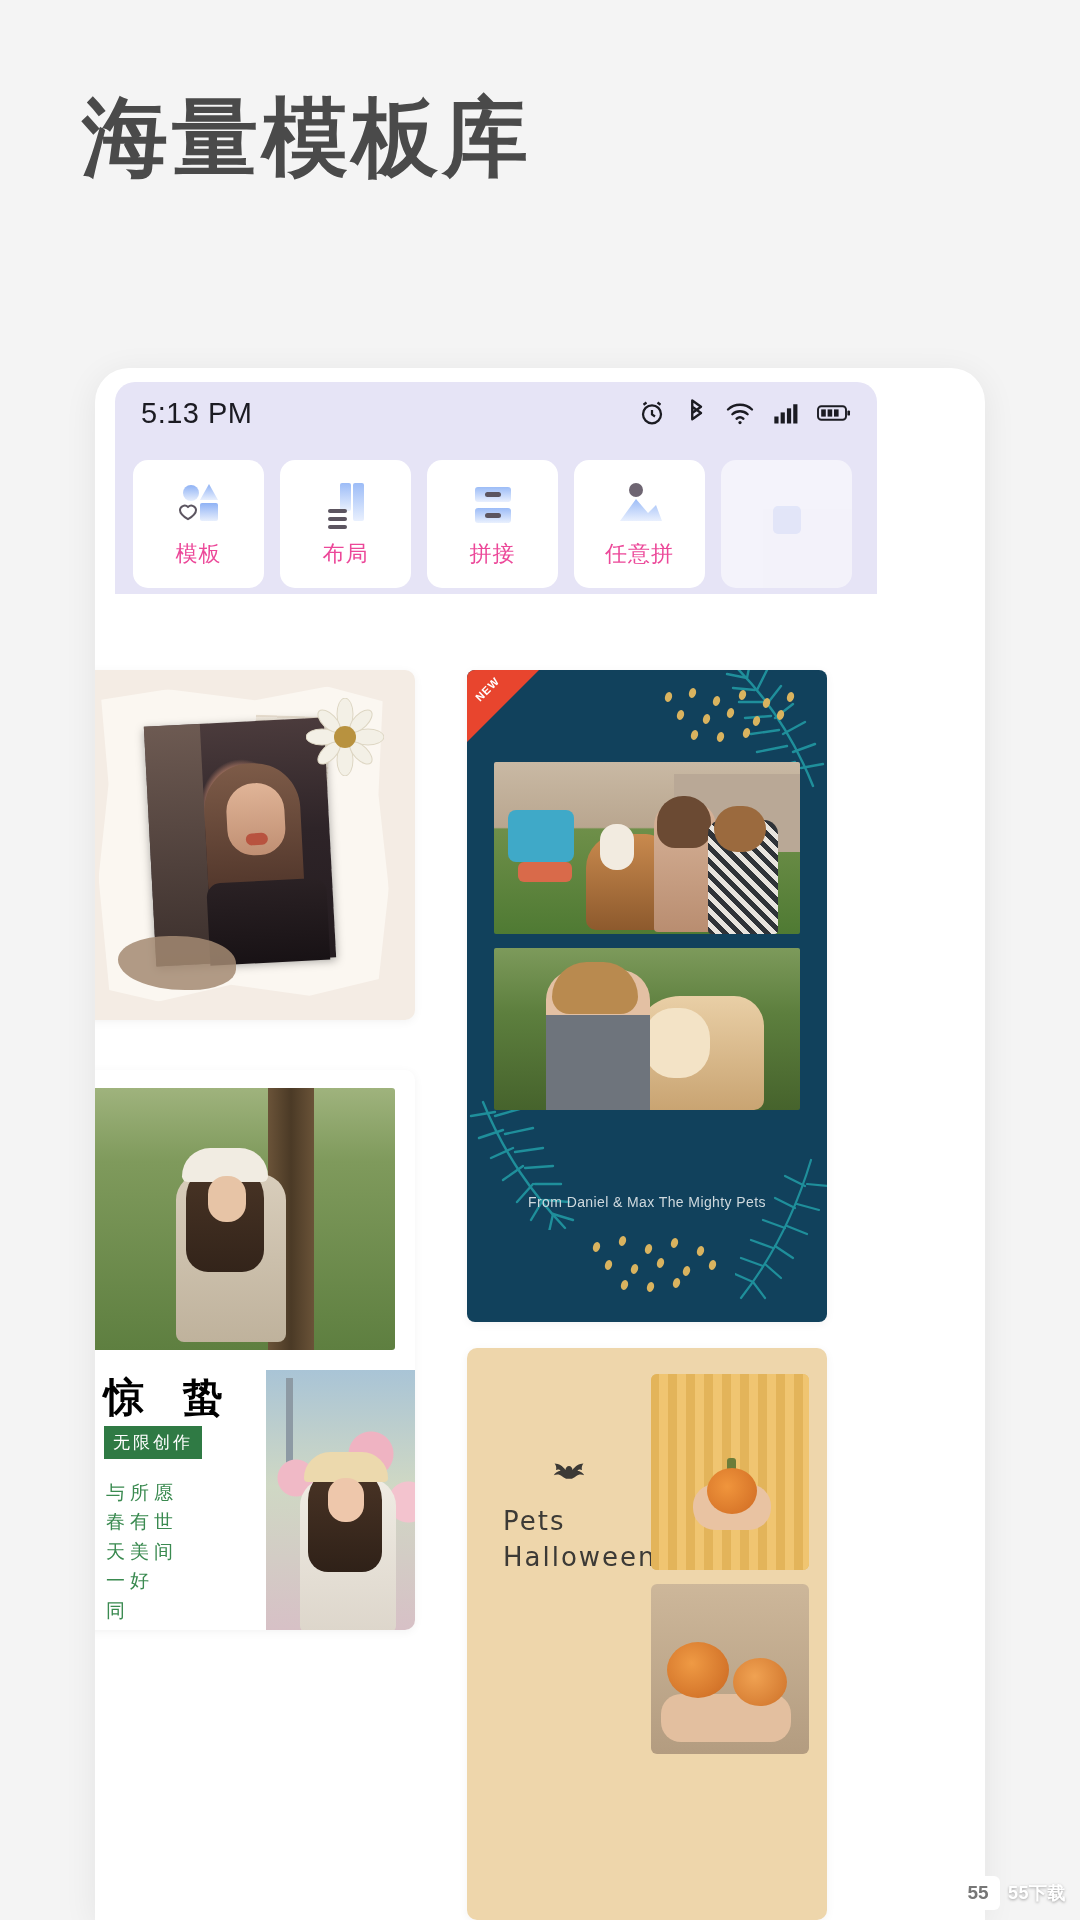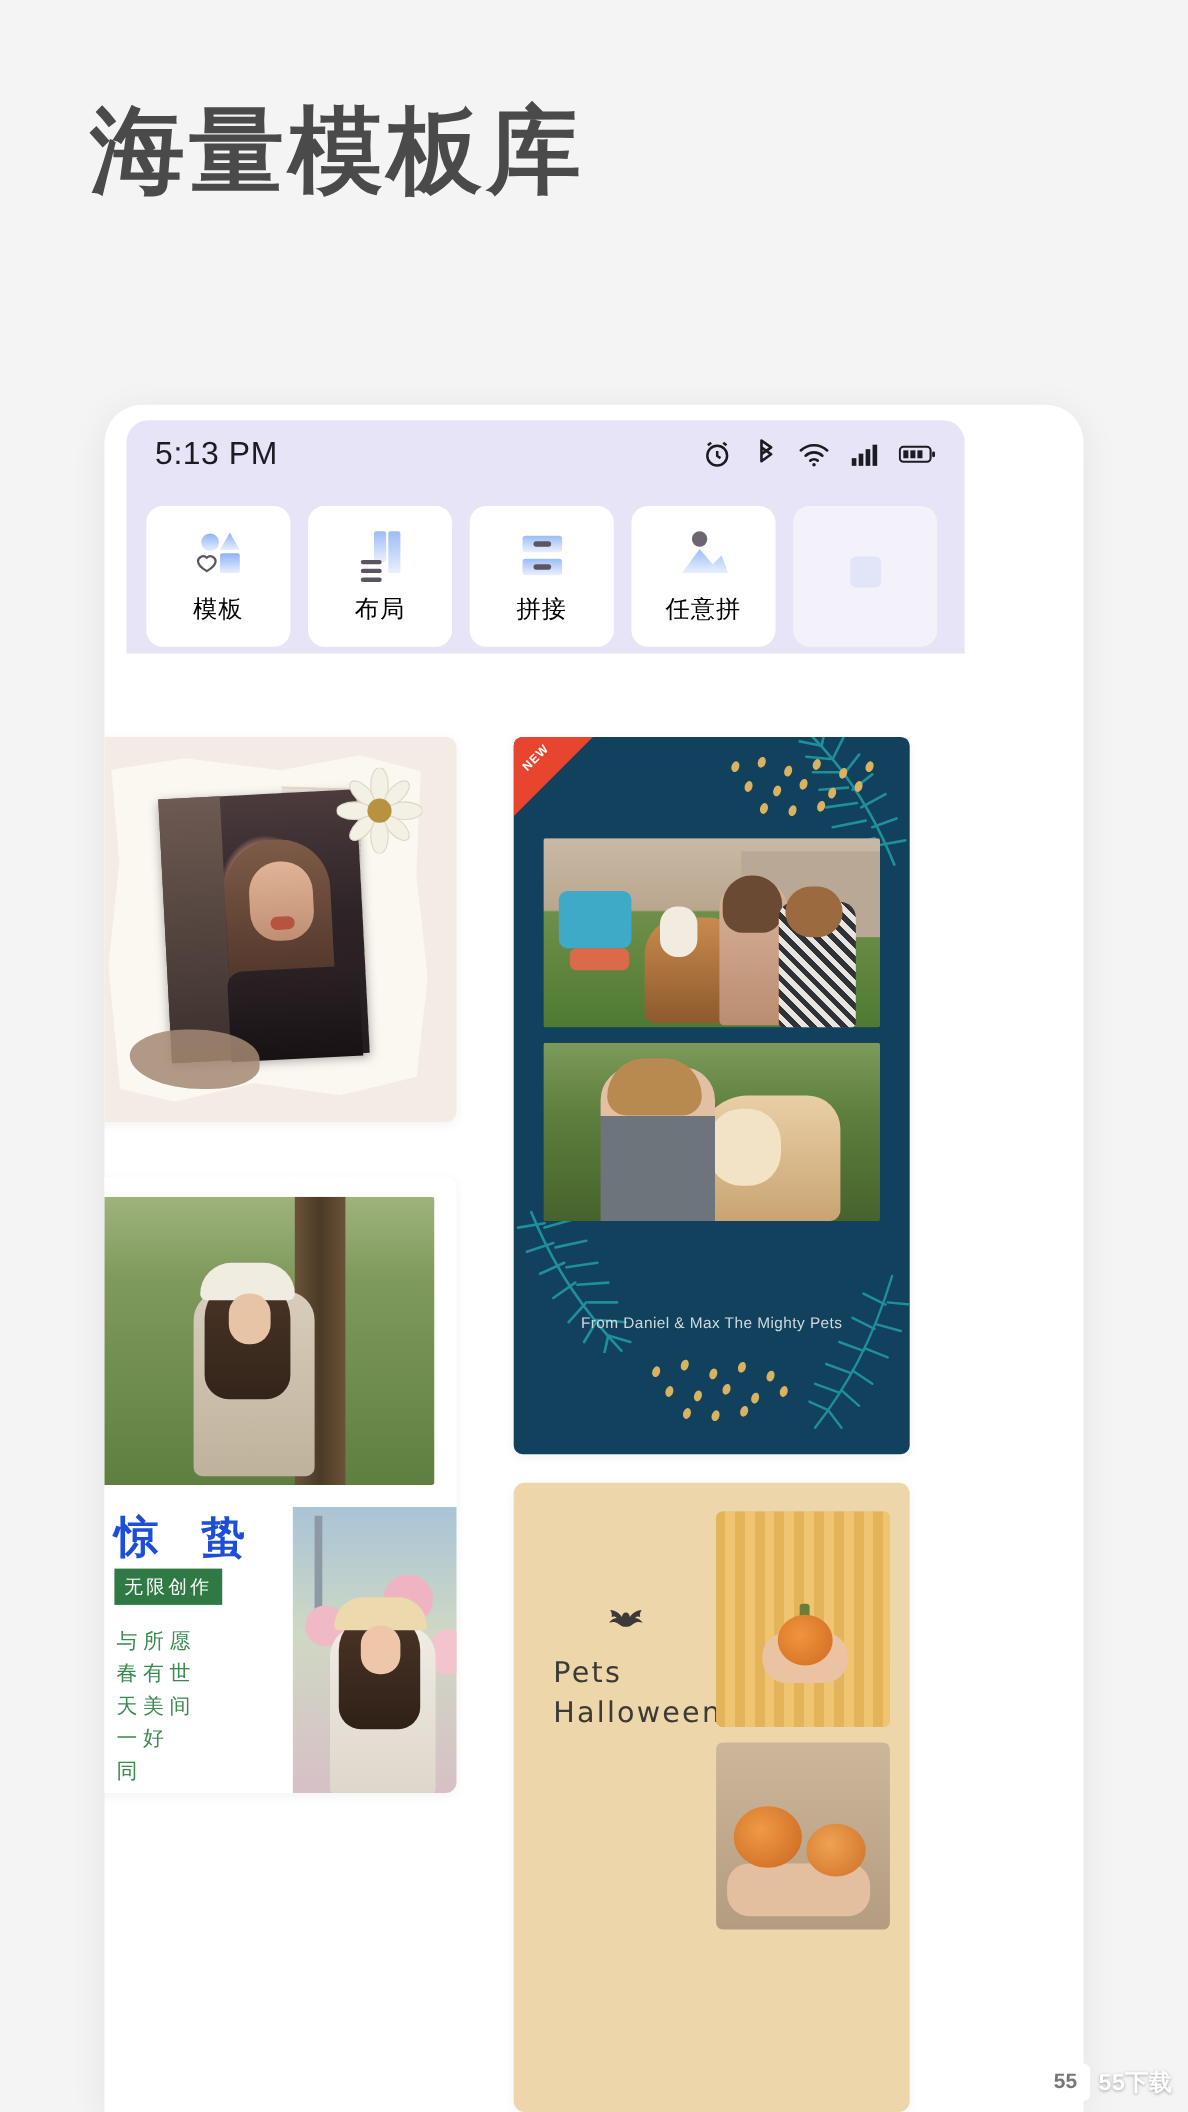--- a/index.html
+++ b/index.html
@@ -54,21 +54,21 @@
     display:flex; gap:16px;
   }
   .tool-card {
     width:131px; height:128px; flex:0 0 131px;
     background:#ffffff; border-radius:15px;
     display:flex; flex-direction:column; align-items:center; justify-content:center;
     gap:8px;
   }
   .tool-card.partial { opacity:0.55; }
   .tool-glyph { width:56px; height:52px; position:relative; }
-  .tool-label { font-size:22px; color:#000000; letter-spacing:1px; }
+  .tool-label { font-size:22px; color:#ec4899; letter-spacing:1px; }
 
   
   #tabs-row {
     position:absolute; left:20px; top:226px; width:772px; height:70px;
     display:flex; align-items:center; gap:0px; padding-left:22px;
     background:#ffffff;
   }
   #tab-clock-icon { width:44px; height:44px; margin-right:18px; flex:0 0 44px; }
   .tab {
     font-size:27px; color:#b4b4b4; padding:0 24px; white-space:nowrap;
@@ -155,21 +155,21 @@
                 background:linear-gradient(90deg,#6a5338,#4b3a26,#6a5338); }
   #green-photo .girl { position:absolute; left:86px; top:86px; width:110px; height:168px;
                 background:linear-gradient(180deg,#d8cdbb,#bfb29c); border-radius:26px 26px 8px 8px; }
   #green-photo .ghair { position:absolute; left:96px; top:74px; width:78px; height:110px;
                 background:linear-gradient(180deg,#4a3526,#33241a); border-radius:36px 36px 22px 22px; }
   #green-photo .hat { position:absolute; left:92px; top:60px; width:86px; height:34px;
                 background:#f1ece2; border-radius:40px 40px 8px 8px; }
   #green-photo .face { position:absolute; left:118px; top:88px; width:38px; height:46px;
                 background:#e7c4a6; border-radius:18px; }
   #green-title { position:absolute; left:34px; top:300px; font-size:40px; font-weight:bold;
-                color:#1d4ed8; letter-spacing:14px; }
+                color:#000000; letter-spacing:14px; }
   #green-tagbox { position:absolute; left:34px; top:356px; padding:5px 9px; background:#2f7a44; }
   #green-tagbox span { font-size:17px; color:#ffffff; letter-spacing:3px; }
   #green-poem { position:absolute; left:36px; top:408px; font-size:19px; color:#3a8a50;
                 line-height:1.55; letter-spacing:5px; }
   #green-photo2 { position:absolute; left:196px; top:300px; width:150px; height:262px; overflow:hidden; }
   #green-photo2 .bg2 { position:absolute; inset:0; background:linear-gradient(180deg,#a9c4d6 0%,#cfd8c4 44%,#d7c0c6 100%); }
   #green-photo2 .pole { position:absolute; left:20px; top:8px; width:7px; height:96px; background:#8d9aa4; }
   #green-photo2 .blossom { position:absolute; left:0; top:60px; width:150px; height:120px;
                 background:radial-gradient(circle at 20% 40%, #f0b9c6 0 18px, rgba(0,0,0,0) 19px),
                            radial-gradient(circle at 70% 20%, #efb3c2 0 22px, rgba(0,0,0,0) 23px),
@@ -209,21 +209,21 @@
   #hw-photo2 .p2 { position:absolute; left:82px; top:74px; width:54px; height:48px;
                 background:radial-gradient(circle at 40% 38%,#f0a252,#cd7028); border-radius:50%; }
   #hw-photo2 .hand2 { position:absolute; left:10px; top:110px; width:130px; height:48px;
                 background:#e3bf9f; border-radius:20px; }
 
   
   #watermark { position:absolute; right:14px; bottom:10px; display:flex; align-items:center; gap:8px; }
   #wm-badge { width:44px; height:34px; background:#ffffff; border-radius:6px;
               display:flex; align-items:center; justify-content:center;
               font-size:19px; font-weight:bold; color:#777; }
-  #wm-text { font-size:21px; color:#ffffff; font-weight:bold; letter-spacing:0.5px;
+  #wm-text { font-size:18px; color:#ffffff; font-weight:bold; letter-spacing:0.5px;
              text-shadow:0 1px 3px rgba(0,0,0,0.35); }
 </style>
 </head>
 <body>
 
 <div id="header">
   <div id="page-title">海量模板库</div>
 </div>
 
 <div id="phone">

